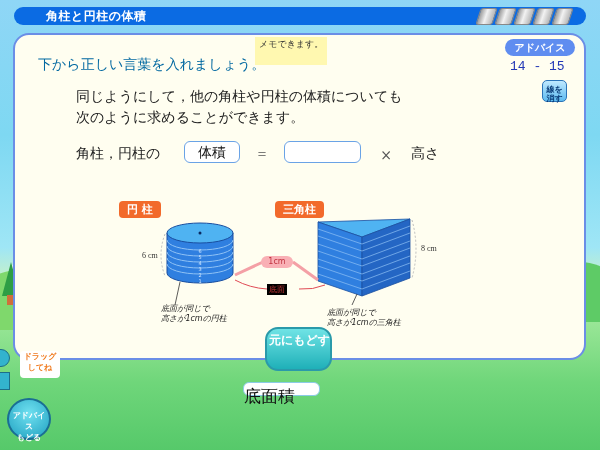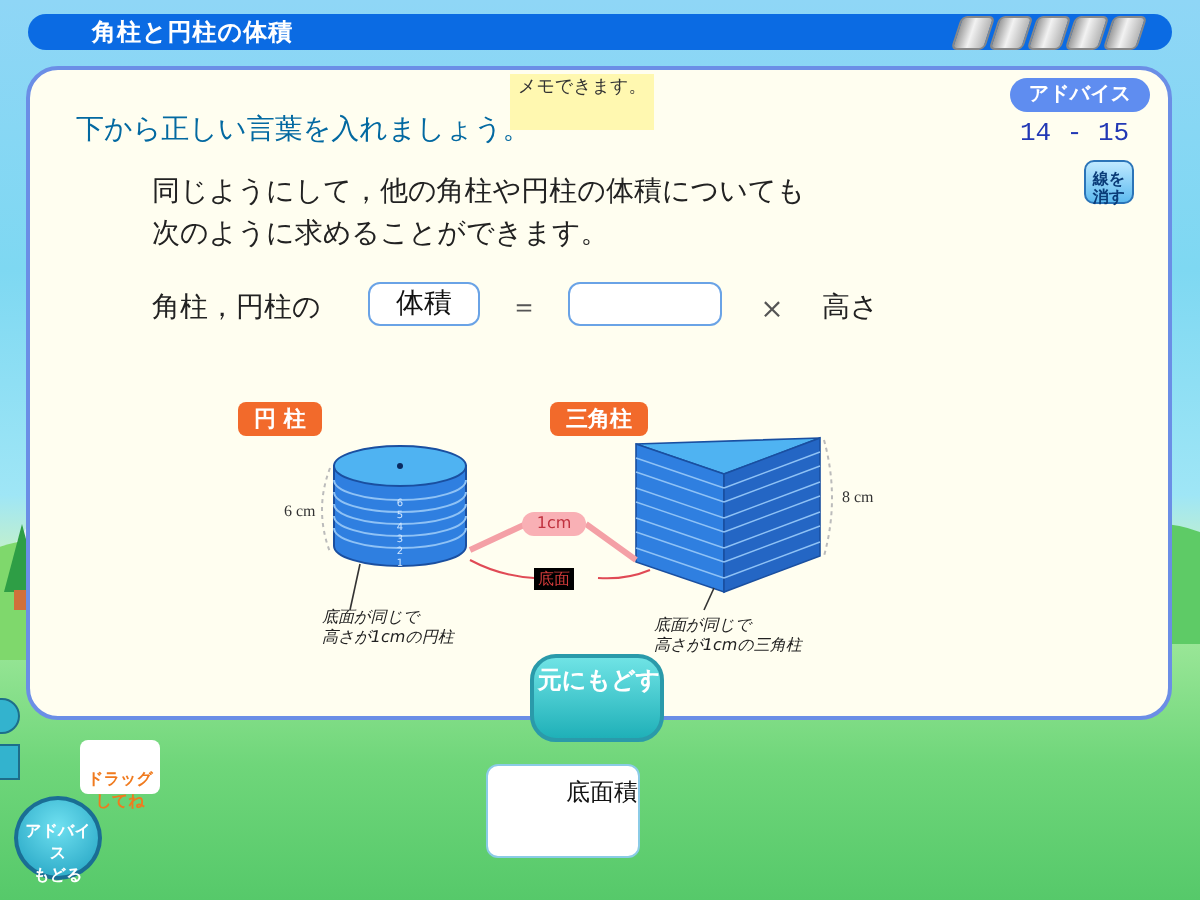--- a/index.html
+++ b/index.html
@@ -90,31 +90,31 @@
 
   .reset-btn {
     position: absolute; left: 243px; top: 327px; width: 67px; height: 44px;
     background: linear-gradient(#6fe3e5, #1fb0b8); border: 2px solid #2a9aaa; border-radius: 13px;
     color: #fff; font-size: 12px; font-weight: bold; text-align: right; line-height: 22px; margin-left: 22px;
   }
   .nav-btn {
     position: absolute; width: 12px; height: 18px; background: #33b3ce; border: 1px solid #1d6e8a;
   }
   .drag-hint {
-    position: absolute; left: 20px; top: 370px; width: 40px; height: 27px; background: #fff; border-radius: 4px;
-    color: #f07a1e; font-size: 8px; font-weight: bold; text-align: center; line-height: 11px; padding-top: 14px; margin-left: 20px;
+    position: absolute; left: 20px; top: 351px; width: 40px; height: 27px; background: #fff; border-radius: 4px;
+    color: #f07a1e; font-size: 8px; font-weight: bold; text-align: center; line-height: 11px; padding-top: 0;
   }
   .advice-back {
     position: absolute; left: 7px; top: 398px; width: 44px; height: 42px; border-radius: 50%;
     background: radial-gradient(circle at 50% 35%, #6fe0f0, #1fa0c0); border: 2px solid #1a6e94;
     color: #fff; font-size: 8px; font-weight: bold; text-align: center; line-height: 11px; padding-top: 10px;
   }
   .answer-card {
-    position: absolute; left: 243px; top: 382px; width: 77px; height: 47px; background: #fff;
-    border: 1px solid #8bcbe6; border-radius: 6px; font-size: 12px; color: #111; text-align: right; line-height: 27px;
+    position: absolute; left: 243px; top: 382px; width: 77px; height: 14px; background: #fff;
+    border: 1px solid #8bcbe6; border-radius: 6px; font-size: 17px; color: #111; text-align: left; line-height: 27px;
   }
 </style>
 </head>
 <body>
 
 <div class="mountain"></div>
 <div class="hill-left"></div>
 <div class="tree"></div>
 <div class="trunk"></div>
 <div class="hill-right"></div>

